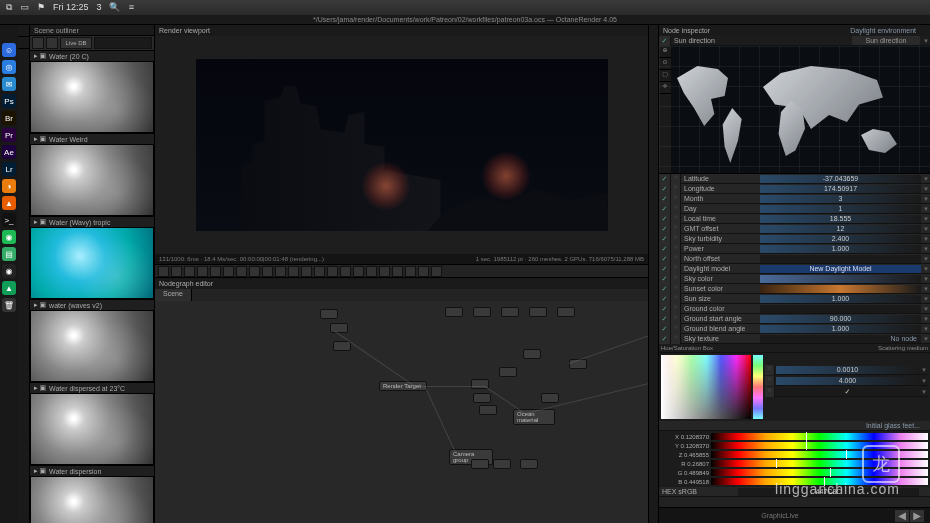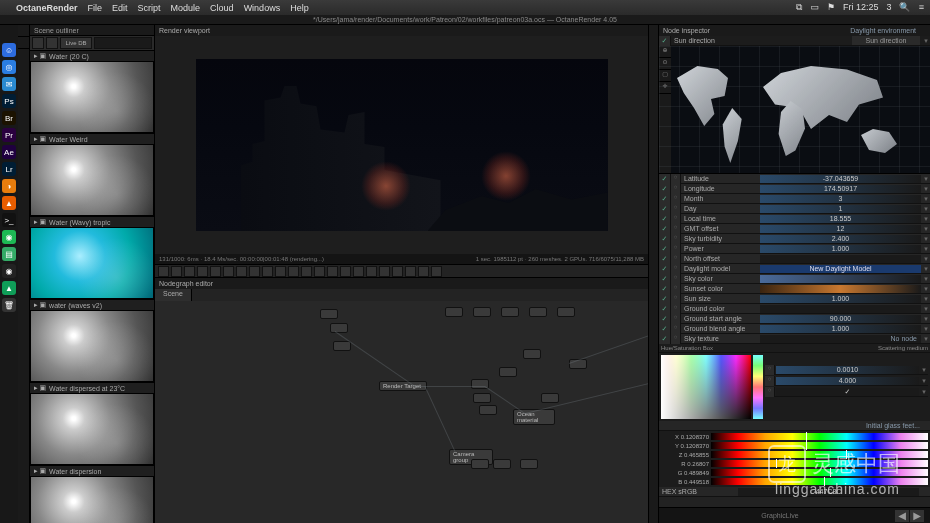--- a/index.html
+++ b/index.html
@@ -102,31 +102,20 @@
   .watermark .sub { position:absolute; bottom:-14px; right:0; font-size:14px; letter-spacing:1px; }
 
   .footer { height:16px; background:#141414; border-top:1px solid #000; display:flex; justify-content:space-between; align-items:center; padding:0 6px; font-size:7px; color:#777; }
   .nav-arrows { display:flex; gap:1px; }
   .nav-arrows div { width:14px; height:12px; background:#333; display:flex; align-items:center; justify-content:center; color:#999; font-size:10px; }
 </style>
 </head>
 <body>
 
 <div class="mac-bar">
-  <div class="left">
-    <span class="apple"></span>
-    <span style="font-weight:600">OctaneRender</span>
-    <span>File</span>
-    <span>Edit</span>
-    <span>Script</span>
-    <span>Module</span>
-    <span>Cloud</span>
-    <span>Windows</span>
-    <span>Help</span>
-  </div>
   <div class="right">
     <span>⧉</span>
     <span>▭</span>
     <span>⚑</span>
     <span>Fri 12:25</span>
     <span>3</span>
     <span>🔍</span>
     <span>≡</span>
   </div>
 </div>
@@ -517,15 +506,14 @@
       <div class="nav-arrows">
         <div>◀</div>
         <div>▶</div>
       </div>
     </div>
   </div>
 </div>
 
 <div class="watermark">
   <div class="logo">龙</div>
-  <span>灵感中国</span>
   <span class="sub">lingganchina.com</span>
 </div>
 
 </body></html>

